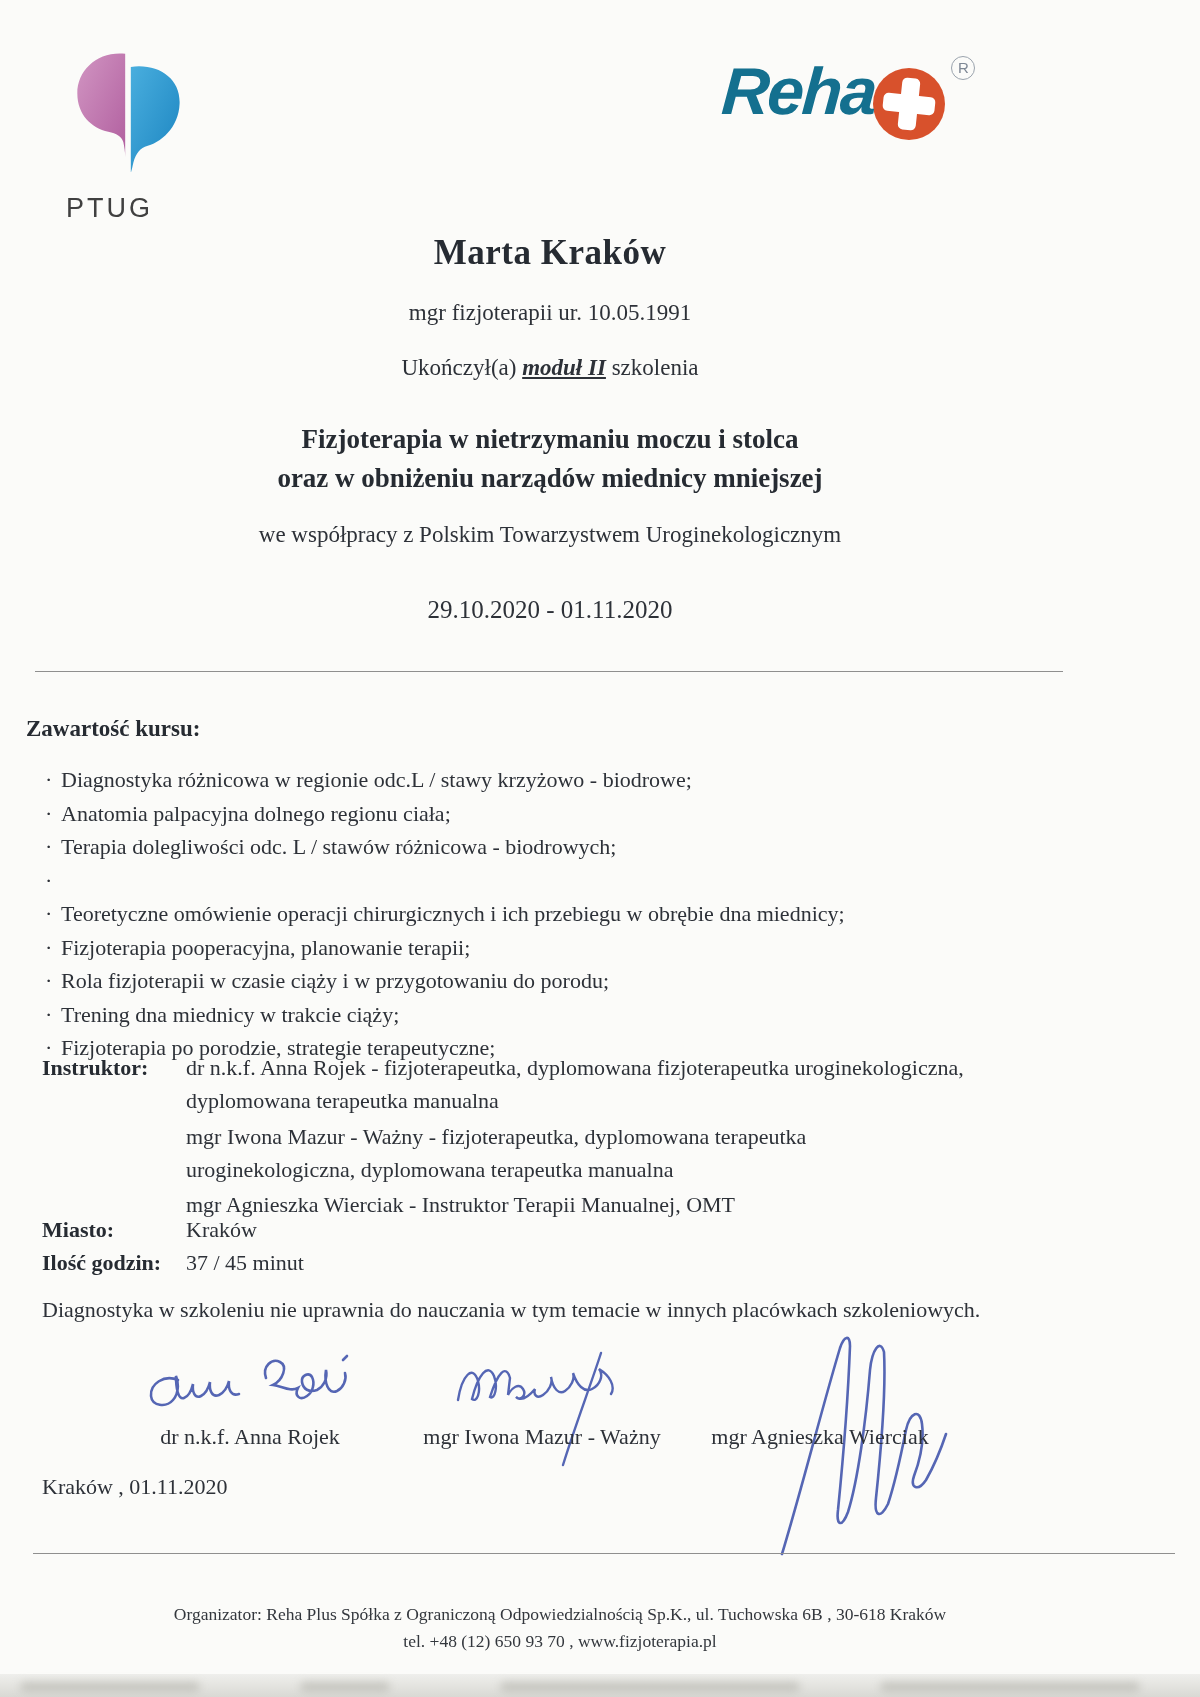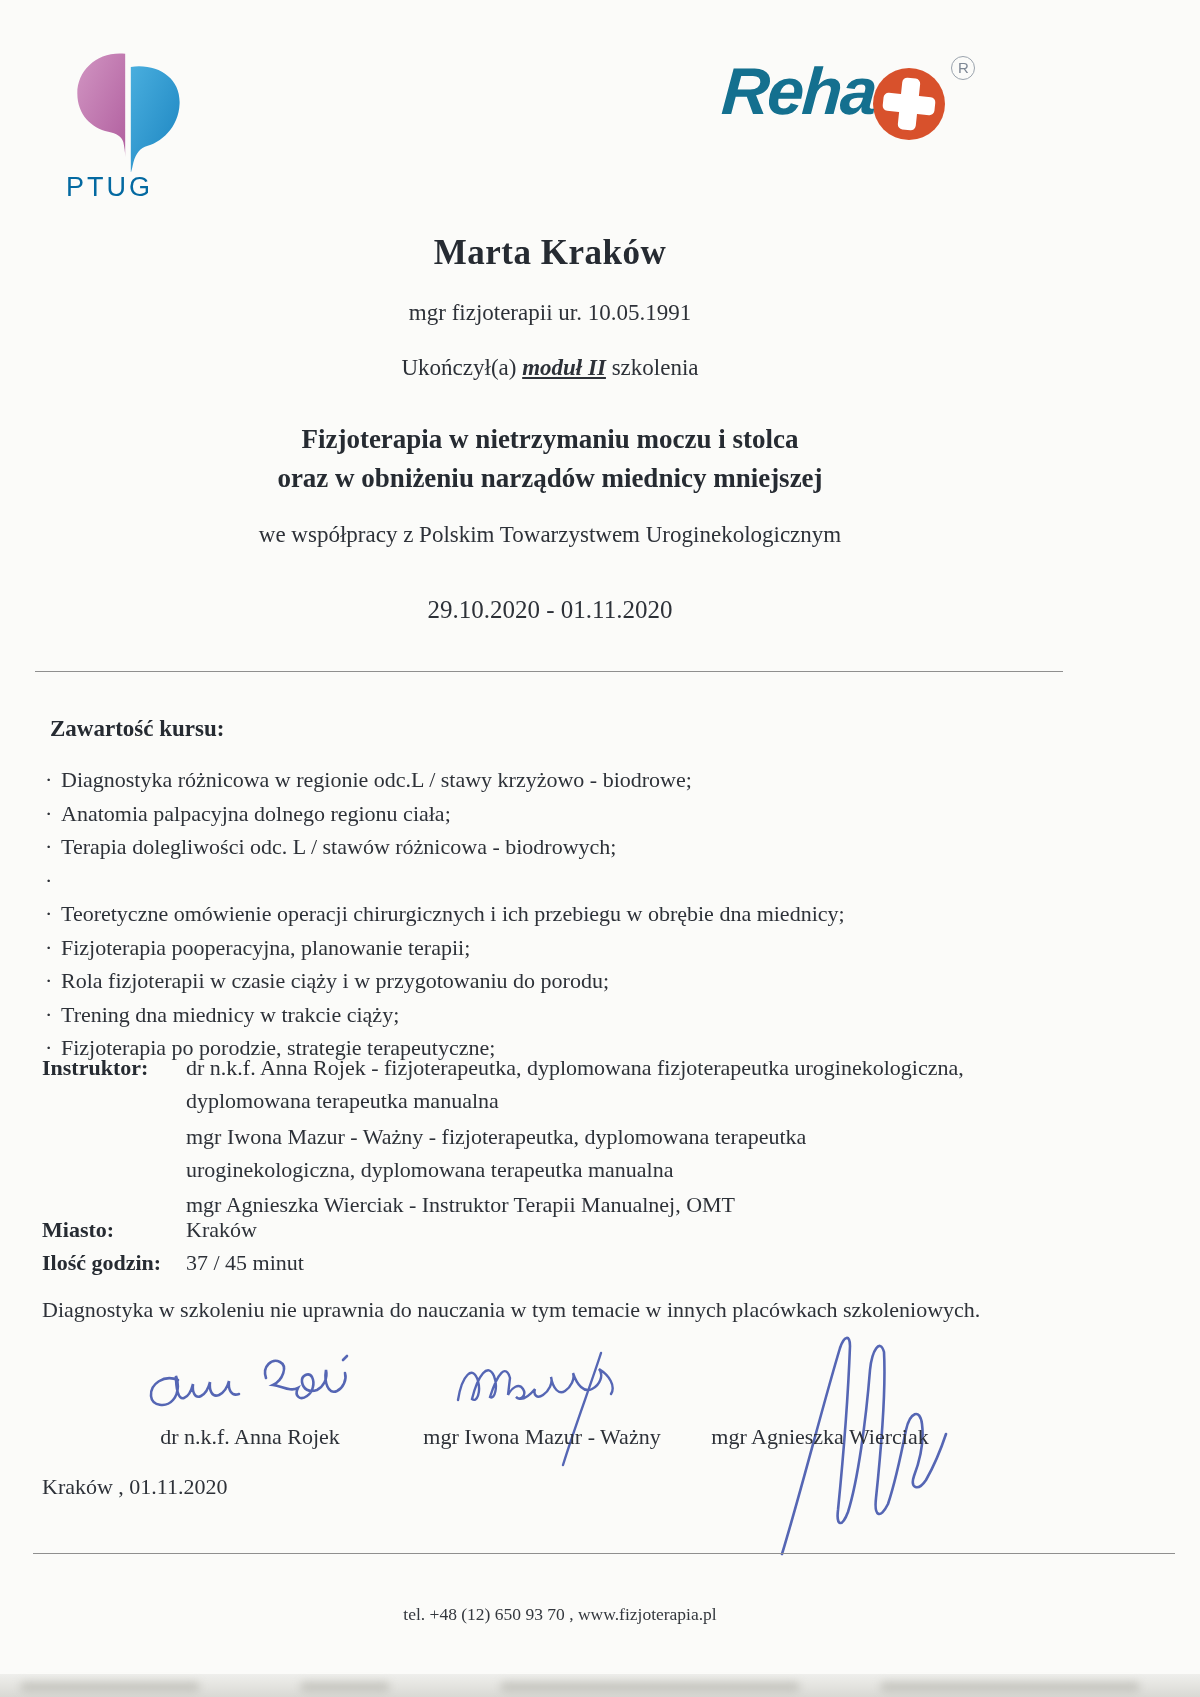--- a/index.html
+++ b/index.html
@@ -9,21 +9,21 @@
     background:#fbfbf9;
     color:#2d3138;
     position:relative;
     overflow:hidden;
   }
   .page { position:absolute; inset:0; }
 
   
   .ptug { position:absolute; left:52px; top:50px; width:150px; }
   .ptug svg { display:block; margin-left:16px; }
-  .ptug-label { font-family:"Liberation Sans", sans-serif; font-size:27px; color:#0369a1; letter-spacing:3px; margin-top:0; margin-left:14px; }
+  .ptug-label { font-family:"Liberation Sans", sans-serif; font-size:27px; color:#404040; letter-spacing:3px; margin-top:21px; margin-left:14px; }
 
   .reha { position:absolute; left:722px; top:58px; display:flex; align-items:flex-start; }
   .reha-text {
     font-family:"Liberation Sans", sans-serif;
     font-weight:bold; font-style:italic;
     font-size:66px; line-height:66px;
     color:#14708f; letter-spacing:-2px;
     transform:skewX(-4deg);
   }
   .reha-cross { margin-left:-4px; margin-top:8px; }
@@ -41,21 +41,21 @@
   .subtitle { top:300px; font-size:23px; }
   .completion { top:355px; font-size:23px; }
   .completion .module { font-weight:bold; font-style:italic; text-decoration:underline; }
   .course-title { top:420px; font-size:27px; font-weight:bold; line-height:39px; color:#262b32; }
   .cooperation { top:522px; font-size:23px; }
   .dates { top:596px; font-size:25px; }
 
   .hr1 { position:absolute; left:35px; top:671px; width:1028px; height:1px; background:#8f8f8f; }
 
   
-  .section-heading { position:absolute; left:50px; top:716px; font-size:23px; font-weight:bold; color:#262b32; }
+  .section-heading { position:absolute; left:26px; top:716px; font-size:23px; font-weight:bold; color:#262b32; }
   .bullets { position:absolute; left:45px; top:763px; width:1020px; list-style:none; }
   .bullets li { font-size:22px; line-height:33.5px; display:flex; }
   .bullets .dot { width:16px; flex:0 0 16px; text-align:left; }
 
   
   .detail-label { position:absolute; left:42px; font-size:22px; font-weight:bold; color:#262b32; }
   .detail-line  { position:absolute; left:186px; font-size:22px; }
 
   .note { position:absolute; left:42px; top:1297px; width:1030px; font-size:22px; }
 
@@ -200,20 +200,21 @@
   </svg>
 
   <div class="sig-name" style="left:250px;">dr n.k.f. Anna Rojek</div>
   <div class="sig-name" style="left:542px;">mgr Iwona Mazur - Ważny</div>
   <div class="sig-name" style="left:820px;">mgr Agnieszka Wierciak</div>
 
   <div class="place-date">Kraków , 01.11.2020</div>
 
   <div class="hr2"></div>
   <div class="footer">
+    <div>Organizator: Reha Plus Spółka z Ograniczoną Odpowiedzialnością Sp.K., ul. Tuchowska 6B , 30-618 Kraków</div>
     <div>tel. +48 (12) 650 93 70 , www.fizjoterapia.pl</div>
   </div>
 
   <div class="bottom-band">
     <div class="smudge" style="left:20px; width:180px;"></div>
     <div class="smudge" style="left:300px; width:90px;"></div>
     <div class="smudge" style="left:500px; width:300px;"></div>
     <div class="smudge" style="left:880px; width:260px;"></div>
   </div>
 

